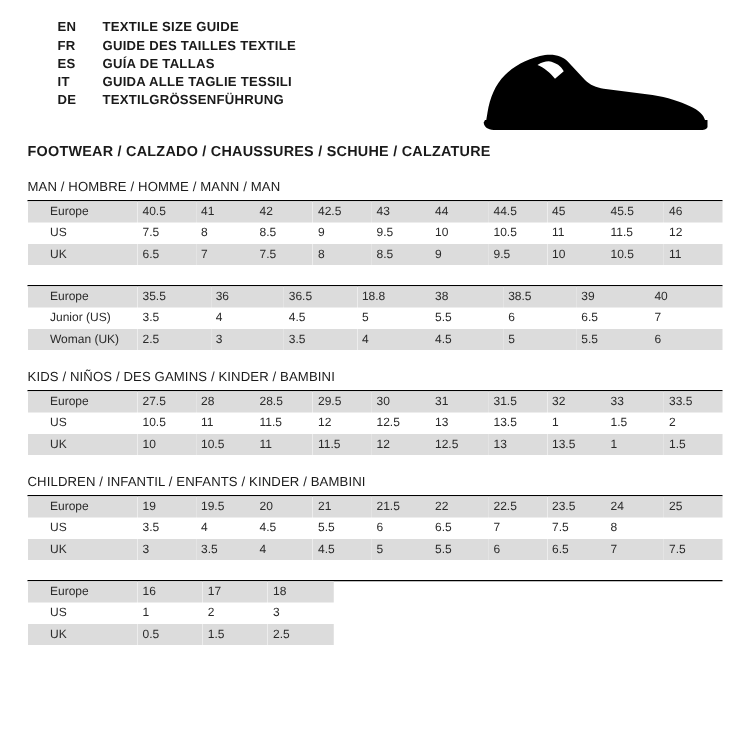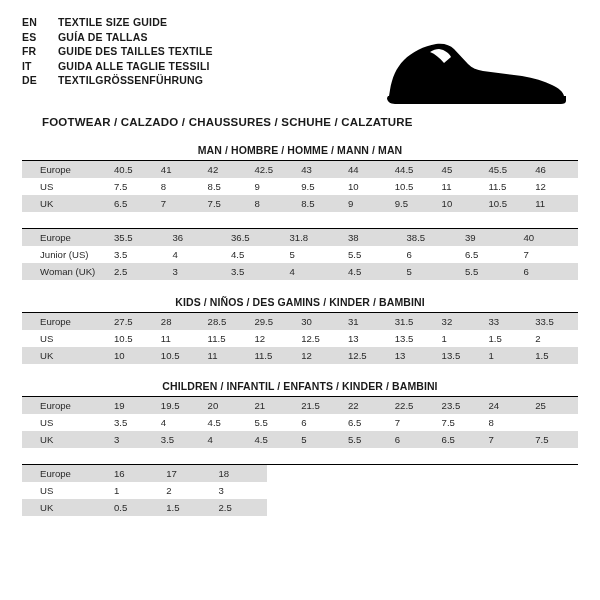--- a/index.html
+++ b/index.html
@@ -19,20 +19,21 @@
     width: 600px;
     height: 600px;
     box-sizing: border-box;
     padding: 16px 22px 0 22px;
   }
 
   
   .header {
     position: relative;
     height: 92px;
+    margin-left: 24px;
   }
   .lang-table {
     border-collapse: collapse;
   }
   .lang-table td {
     font-size: 10.5px;
     font-weight: bold;
     letter-spacing: 0.2px;
     padding: 0 0 2.5px 0;
     vertical-align: top;
@@ -49,33 +50,31 @@
     width: 190px;
     height: 70px;
   }
   .shoe-wrap svg { display: block; }
 
   .footwear-title {
     margin-top: 8px;
     font-size: 11.5px;
     font-weight: bold;
     letter-spacing: 0.2px;
-    margin-left: 20px;
   }
 
   
   .section {
     margin-top: 16px;
   }
   .section-title {
     font-size: 10.5px;
-    font-weight: bold;
+    font-weight: normal;
     letter-spacing: 0.1px;
     padding-bottom: 4px;
-    text-align: center;
   }
   .divider {
     height: 1px;
     background: #000000;
     margin-bottom: 0px;
   }
   table.sizes {
     border-collapse: collapse;
     width: 100%;
     table-layout: fixed;
@@ -109,26 +108,26 @@
 <div class="page">
 
   <div class="header">
     <table class="lang-table">
       <tbody>
         <tr>
           <td class="lang-code">EN</td>
           <td>TEXTILE SIZE GUIDE</td>
         </tr>
         <tr>
+          <td class="lang-code">FR</td>
+          <td>GUIDE DES TAILLES TEXTILE</td>
+        </tr>
+        <tr>
           <td class="lang-code">ES</td>
           <td>GUÍA DE TALLAS</td>
-        </tr>
-        <tr>
-          <td class="lang-code">FR</td>
-          <td>GUIDE DES TAILLES TEXTILE</td>
         </tr>
         <tr>
           <td class="lang-code">IT</td>
           <td>GUIDA ALLE TAGLIE TESSILI</td>
         </tr>
         <tr>
           <td class="lang-code">DE</td>
           <td>TEXTILGRÖSSENFÜHRUNG</td>
         </tr>
       </tbody>
@@ -201,21 +200,21 @@
     <table class="sizes">
       <colgroup>
           <col class="labelcol">
         </colgroup>
       <tbody>
         <tr class="shaded">
           <td class="rowlabel">Europe</td>
           <td>35.5</td>
           <td>36</td>
           <td>36.5</td>
-          <td>31.8</td>
+          <td>18.8</td>
           <td>38</td>
           <td>38.5</td>
           <td>39</td>
           <td>40</td>
         </tr>
         <tr>
           <td class="rowlabel">Junior (US)</td>
           <td>3.5</td>
           <td>4</td>
           <td>4.5</td>

